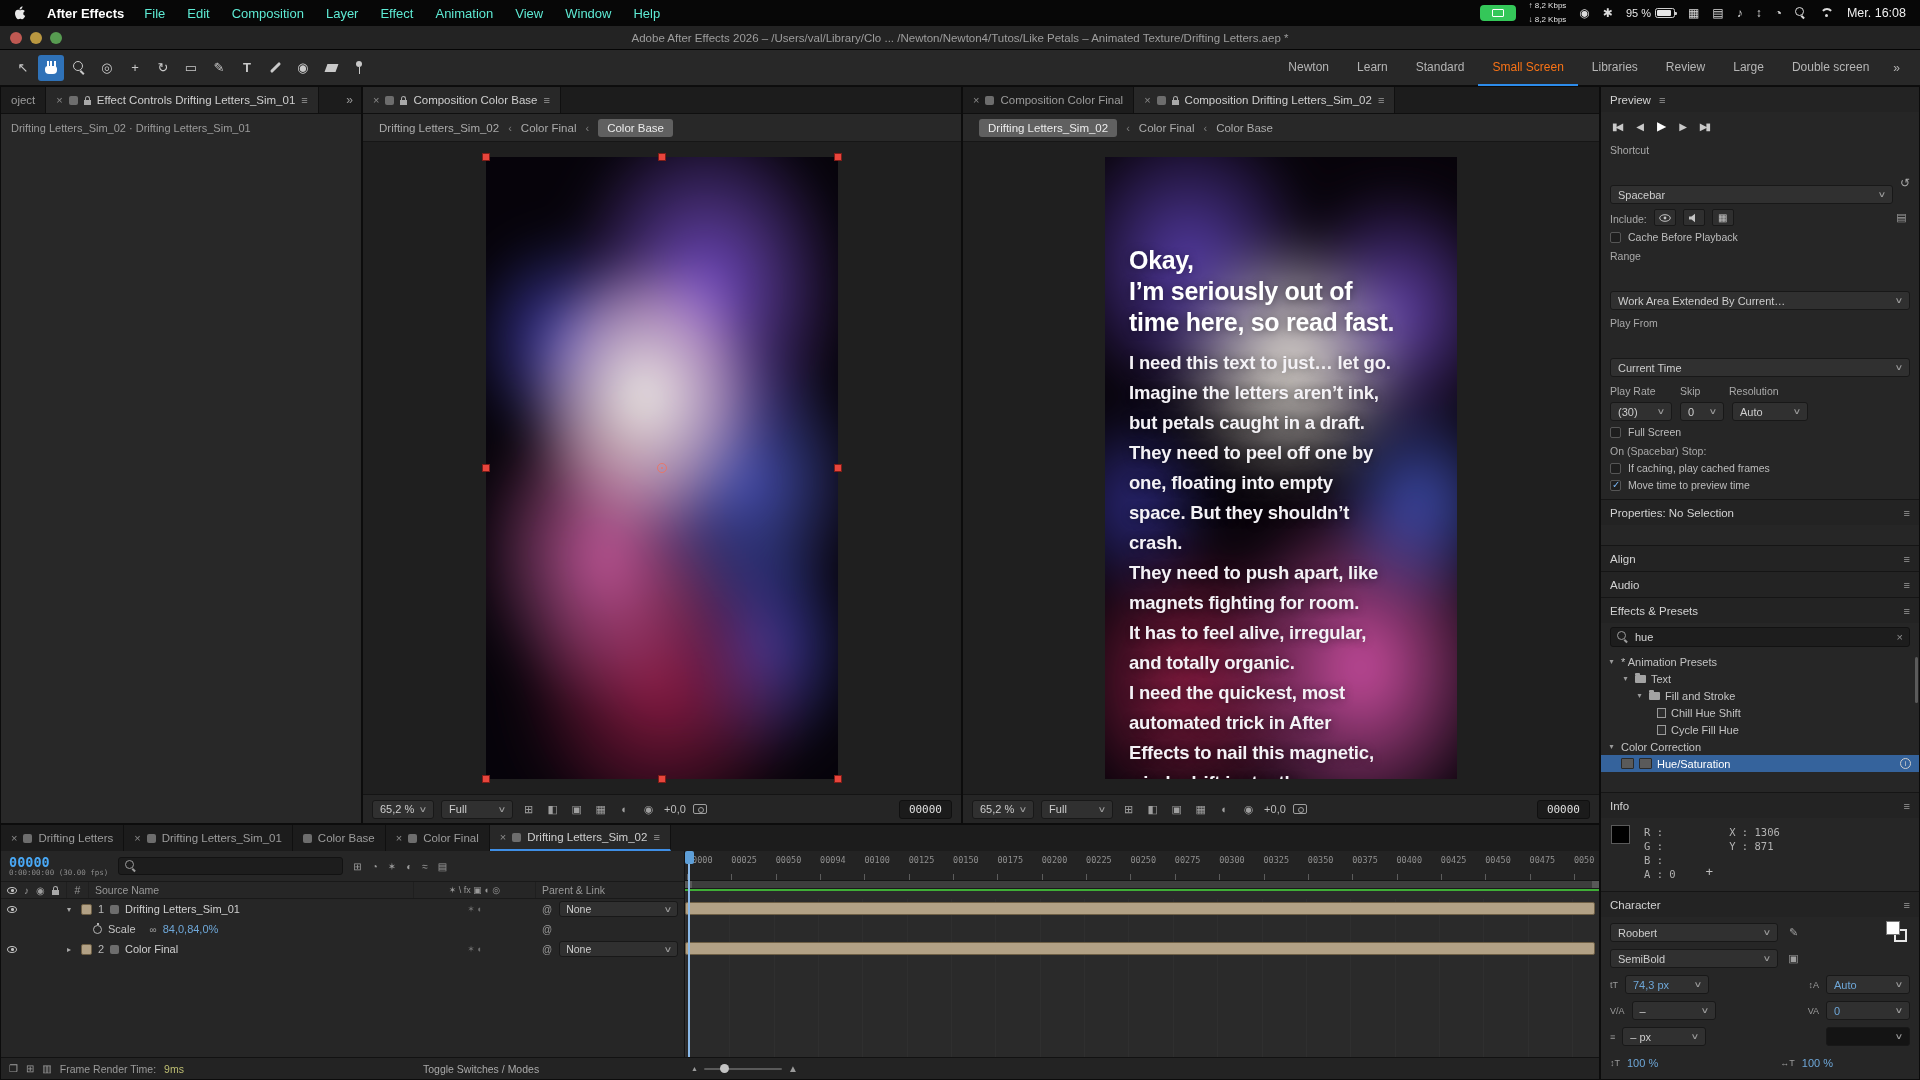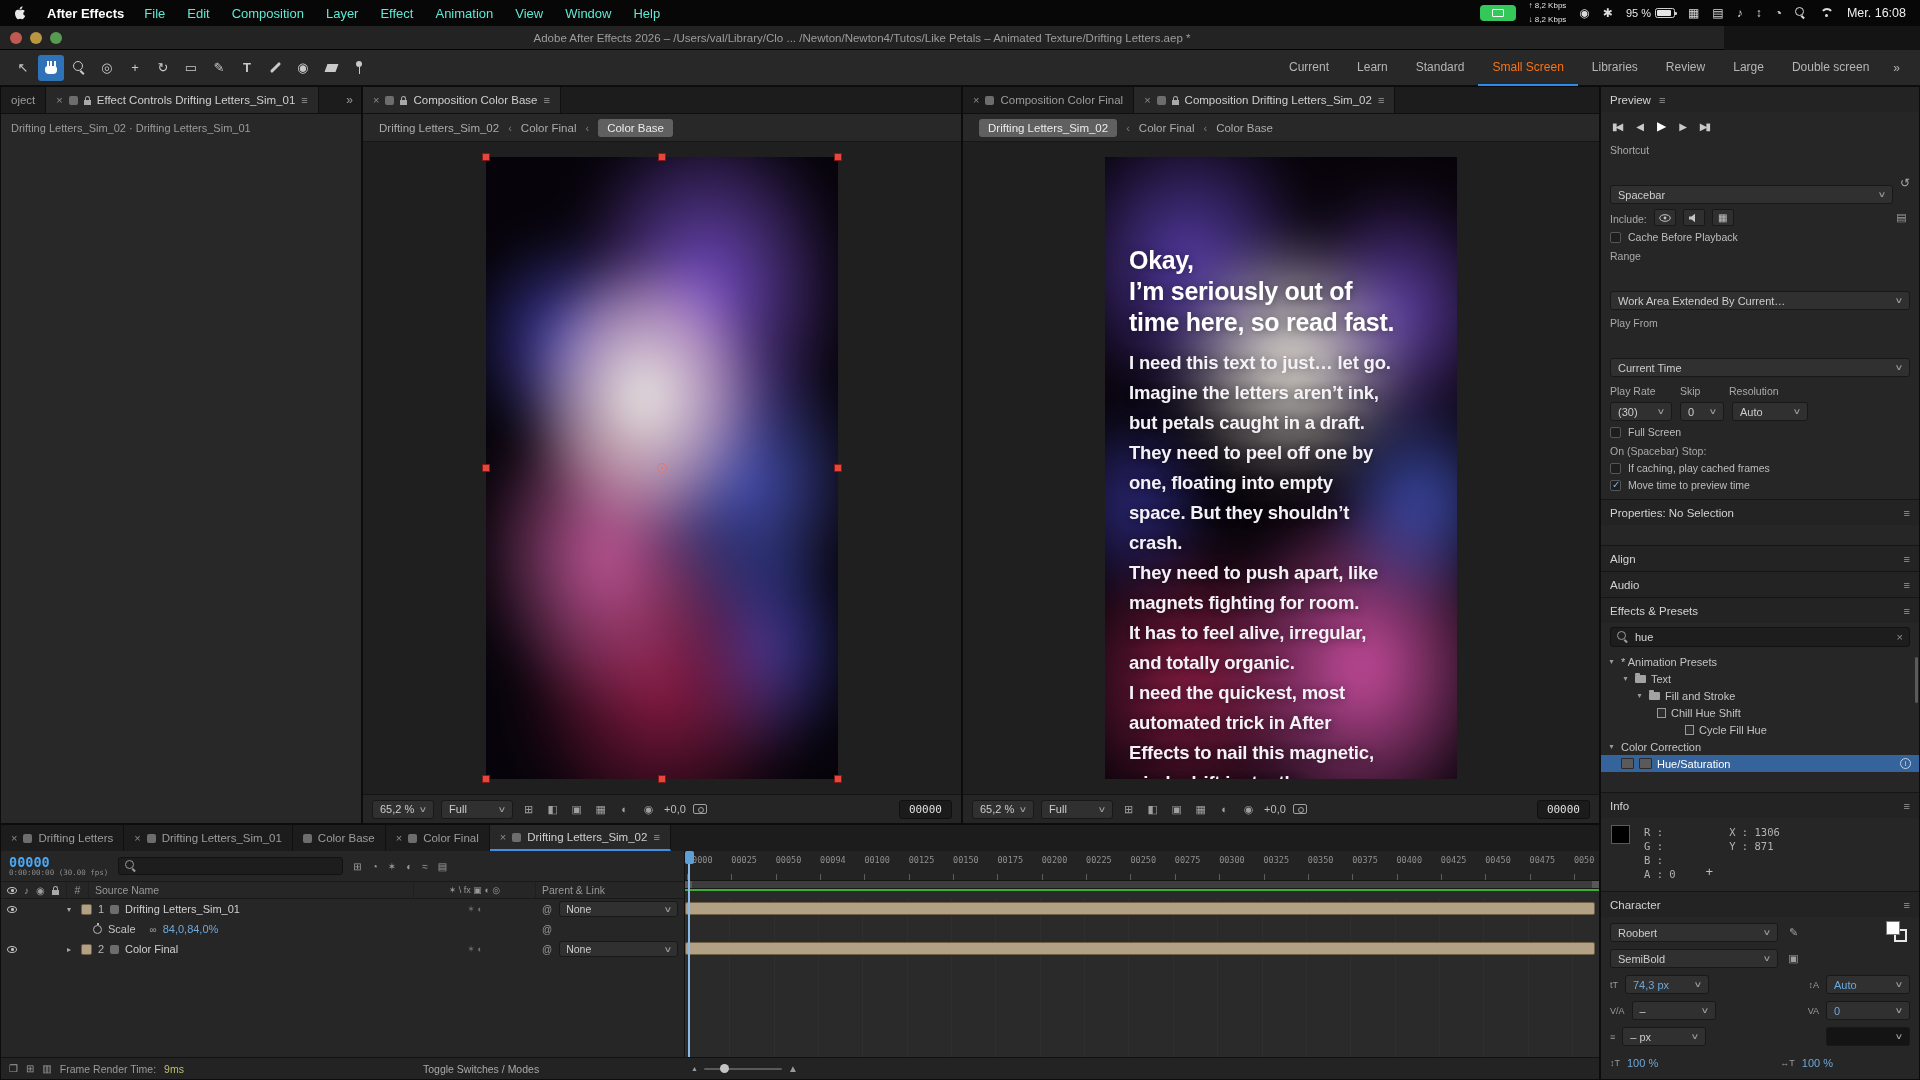--- a/index.html
+++ b/index.html
@@ -24,21 +24,21 @@
   .batt-shape::after{content:"";position:absolute;right:-3px;top:2.5px;width:2px;height:3px;background:#cfcfcf;border-radius:0 1px 1px 0;}
   .wifi{width:14px;height:10px;position:relative;}
   .wifi::before{content:"";position:absolute;left:0;right:0;top:0;height:12px;border:2px solid #dcdcdc;border-radius:50%;border-bottom-color:transparent;border-left-color:transparent;border-right-color:transparent;}
   .wifi::after{content:"";position:absolute;left:5.5px;top:6px;width:3px;height:3px;background:#dcdcdc;border-radius:50%;}
   .mag{width:12px;height:12px;position:relative;}
   .mag::before{content:"";position:absolute;left:0;top:0;width:7px;height:7px;border:1.5px solid #dcdcdc;border-radius:50%;}
   .mag::after{content:"";position:absolute;left:7.5px;top:7.5px;width:4px;height:1.5px;background:#dcdcdc;transform:rotate(45deg);transform-origin:0 0;}
   .clock{font-size:12.5px;color:#f0f0f0;}
 
   
-  #titlebar{position:absolute;top:26px;left:0;width:1724px;height:24px;background:#232323;
+  #titlebar{position:absolute;top:26px;left:0;width:1920px;height:24px;background:#232323;
     border-bottom:1px solid #050505;display:flex;align-items:center;justify-content:center;}
   .lights{position:absolute;left:10px;top:6px;display:flex;gap:8px;}
   .light{width:12px;height:12px;border-radius:50%;}
   .light.r{background:#bf5952;} .light.y{background:#b99740;} .light.g{background:#579b51;}
   #titlebar .title{font-size:11.5px;color:#9d9d9d;}
 
   
   #toolbar{position:absolute;top:50px;left:0;width:1920px;height:36px;background:#282828;
     border-bottom:1px solid #0d0d0d;display:flex;align-items:center;padding:0 10px;}
   .tool{width:26px;height:26px;display:flex;align-items:center;justify-content:center;color:#c9c9c9;
@@ -305,21 +305,21 @@
       <span class="diagstroke"></span>
     </span>
   <span class="tool">◉</span>
   <span class="tool">
       <span class="parallelo"></span>
     </span>
   <span class="tool">
       <span class="pin"></span>
     </span>
   <div id="workspaces">
-    <span class="ws">Current</span>
+    <span class="ws">Newton</span>
     <span class="ws">Learn</span>
     <span class="ws">Standard</span>
     <span class="ws active">Small Screen</span>
     <span class="ws">Libraries</span>
     <span class="ws">Review</span>
     <span class="ws">Large</span>
     <span class="ws">Double screen</span>
     <span class="ws-more">»</span>
   </div>
 </div>
@@ -608,21 +608,21 @@
       </div>
       <div class="trow" style="padding-left:34px">
         <span class="twirl">▾</span>
         <span class="folder"></span>
         <span>Fill and Stroke</span>
       </div>
       <div class="trow" style="padding-left:56px">
         <span class="presetbox"></span>
         <span>Chill Hue Shift</span>
       </div>
-      <div class="trow" style="padding-left:84px">
+      <div class="trow" style="padding-left:56px">
         <span class="presetbox"></span>
         <span>Cycle Fill Hue</span>
       </div>
       <div class="trow" style="padding-left:6px">
         <span class="twirl">▾</span>
         <span>Color Correction</span>
       </div>
       <div class="trow selected" style="padding-left:20px">
         <span class="fxbadge"></span>
         <span class="fxbadge"></span>

